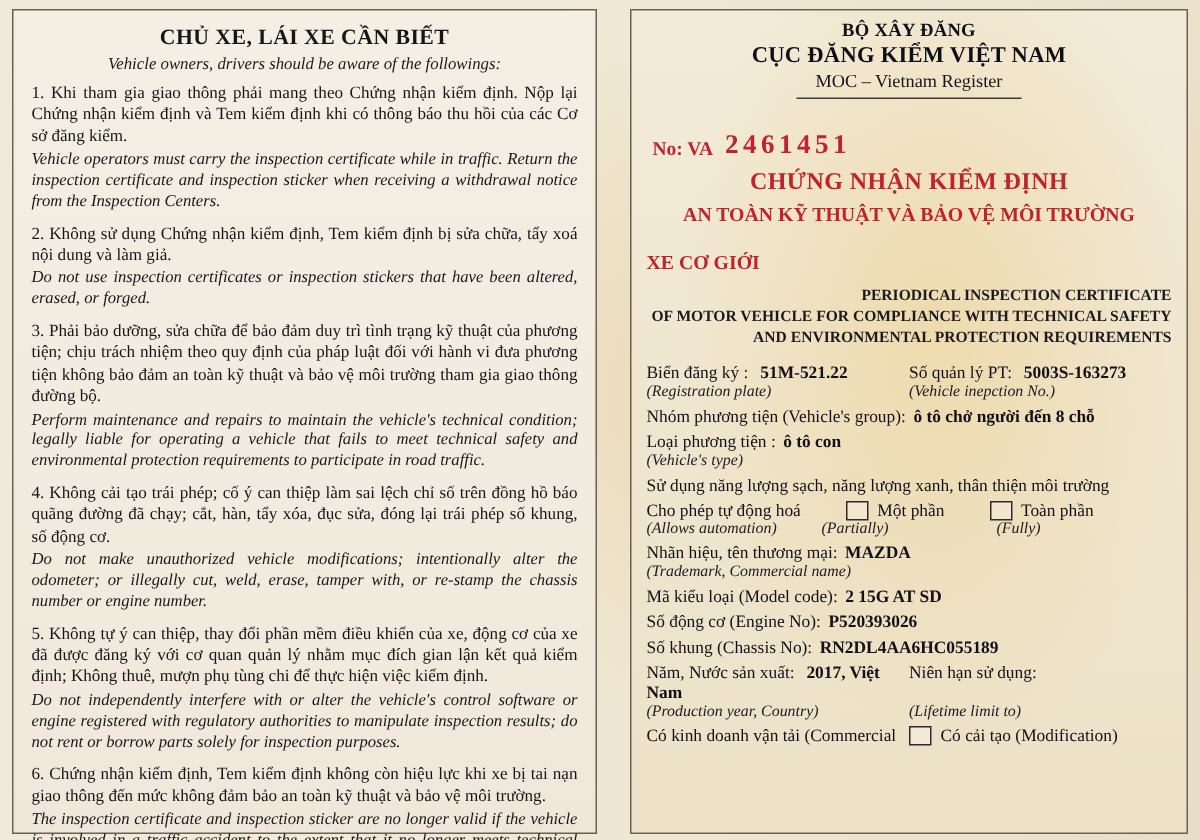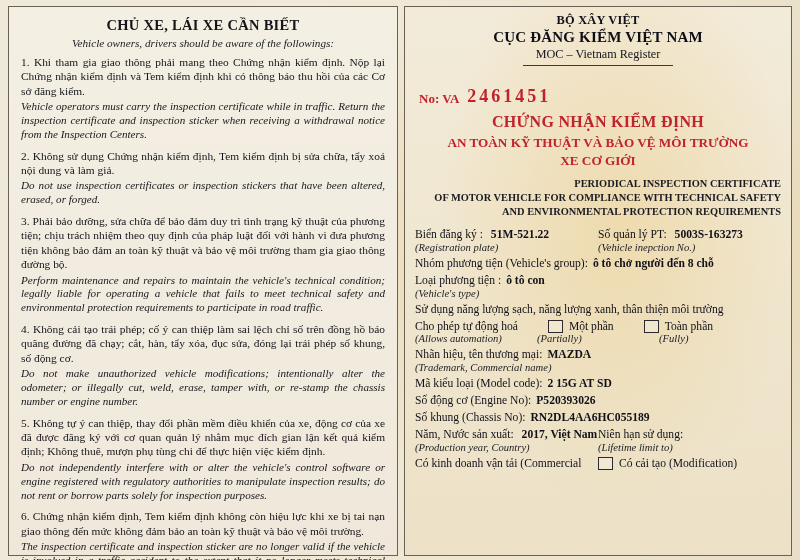--- a/index.html
+++ b/index.html
@@ -8,21 +8,21 @@
     font-family:"Liberation Serif", serif;
     background:#f3eee2;
   }
   .sheet{
     position:relative;width:800px;height:560px;box-sizing:border-box;
     background:
       radial-gradient(ellipse at 72% 45%, rgba(230,205,150,0.55) 0%, rgba(230,205,150,0.0) 55%),
       linear-gradient(100deg,#efe9da 0%,#f1ead8 35%,#efe6d2 60%,#e9dfc8 100%);
     padding:6px 8px 4px 8px;
     display:flex;
-    gap:6px;
+    gap:22px;
   }
   .panel{
     box-sizing:border-box;
     border:1px solid #6b6054;
     position:relative;
   }
   .left{
     width:390px;
     background:linear-gradient(180deg,#f4efe3 0%,#f2ece0 50%,#efe8da 100%);
     padding:8px 12px 6px 12px;
@@ -65,21 +65,21 @@
     color:#c0232b;font-weight:bold;font-size:18px;letter-spacing:3px;
     font-family:"Liberation Serif", serif;
   }
   .r-red1{
     text-align:center;color:#c0232b;font-weight:bold;font-size:16px;letter-spacing:.3px;margin-top:2px;
   }
   .r-red2{
     text-align:center;color:#c0232b;font-weight:bold;font-size:13.2px;margin-top:3px;line-height:1.3;
   }
   .r-red3{
-    text-align:center;color:#c0232b;font-weight:bold;font-size:13.2px;margin-top:2px;
+    color:#c0232b;font-weight:bold;font-size:13.2px;margin-top:16px;
   }
   .r-en-block{
     text-align:right;font-size:10.4px;font-weight:bold;color:#1a1a20;line-height:1.35;margin:8px 0 9px 0;
   }
   .f-row{
     display:flex;font-size:11.6px;color:#11111a;margin:0 0 1px 0;align-items:baseline;
   }
   .f-row.two > div{flex:1;}
   .f-lab{white-space:nowrap;}
   .f-val{font-weight:bold;margin-left:5px;}
@@ -119,21 +119,21 @@
     <p class="l-en">Do not make unauthorized vehicle modifications; intentionally alter the odometer; or illegally cut, weld, erase, tamper with, or re-stamp the chassis number or engine number.</p>
 
     <p class="l-item">5. Không tự ý can thiệp, thay đổi phần mềm điều khiển của xe, động cơ của xe đã được đăng ký với cơ quan quản lý nhằm mục đích gian lận kết quả kiểm định; Không thuê, mượn phụ tùng chi để thực hiện việc kiểm định.</p>
     <p class="l-en">Do not independently interfere with or alter the vehicle's control software or engine registered with regulatory authorities to manipulate inspection results; do not rent or borrow parts solely for inspection purposes.</p>
 
     <p class="l-item">6. Chứng nhận kiểm định, Tem kiểm định không còn hiệu lực khi xe bị tai nạn giao thông đến mức không đảm bảo an toàn kỹ thuật và bảo vệ môi trường.</p>
     <p class="l-en">The inspection certificate and inspection sticker are no longer valid if the vehicle is involved in a traffic accident to the extent that it no longer meets technical safety and environmental protection requirements.</p>
   </div>
 
   <div class="panel right">
-    <div class="r-head1">BỘ XÂY VIỆT</div>
+    <div class="r-head1">BỘ XÂY ĐĂNG</div>
     <div class="r-head2">CỤC ĐĂNG KIỂM VIỆT NAM</div>
     <div class="r-head3">MOC – Vietnam Register</div>
     <div class="r-divider"></div>
 
     <div class="no-row">
       <span class="no-label">No: VA</span>
       <span class="no-value">2461451</span>
     </div>
 
     <div class="r-red1">CHỨNG NHẬN KIỂM ĐỊNH</div>

